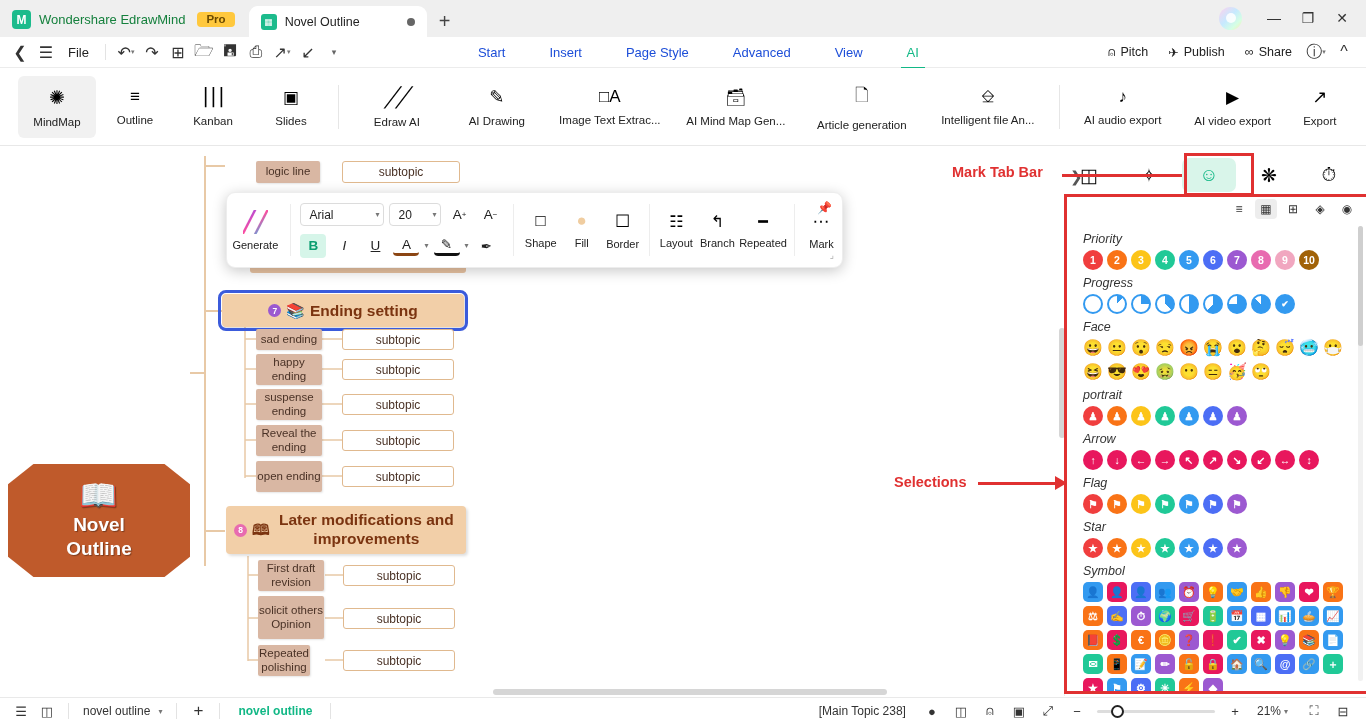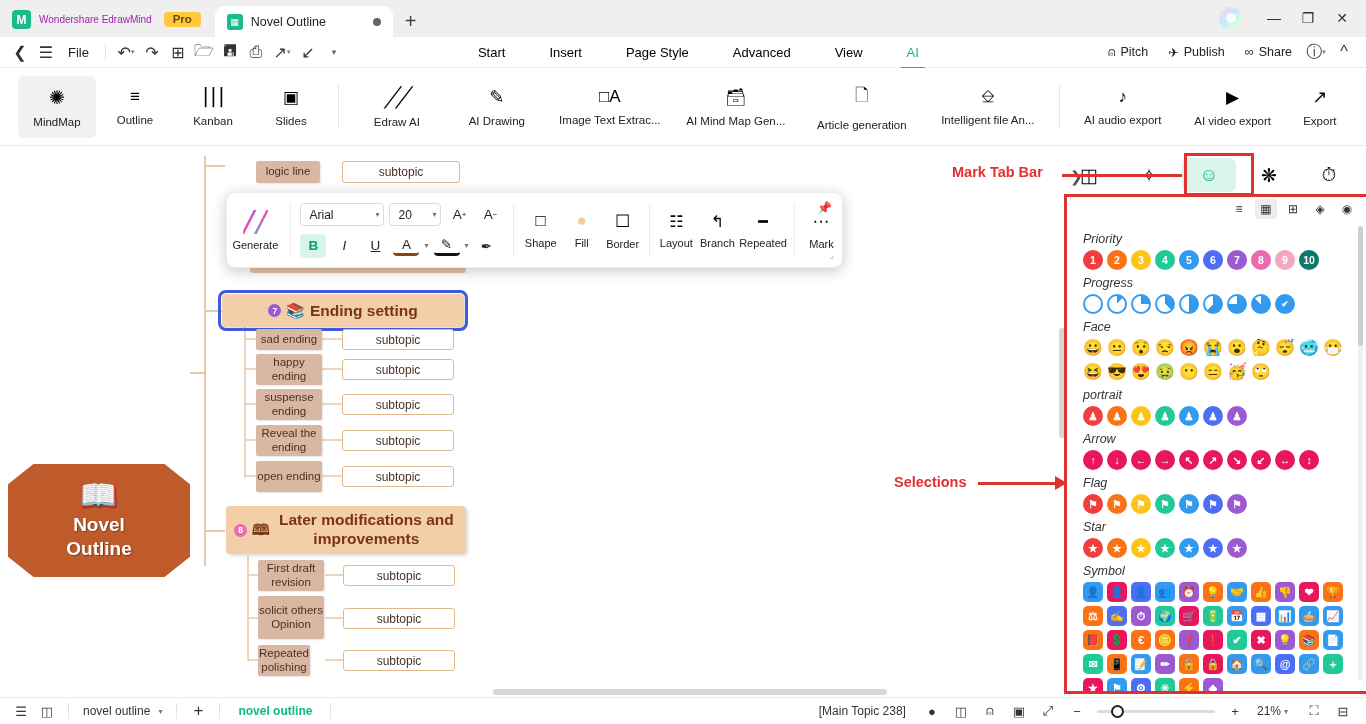--- a/index.html
+++ b/index.html
@@ -16,21 +16,21 @@
   .titlebar {
     position: absolute; top: 0; left: 0; width: 1366px; height: 37px;
     background: #efefef; display: flex; align-items: flex-end;
   }
   .brand { display: flex; align-items: center; gap: 8px; padding: 0 14px 8px 12px; }
   .brand-logo {
     width: 19px; height: 19px; border-radius: 4px; background: #1cbb8c;
     display: flex; align-items: center; justify-content: center;
     color: #fff; font-size: 12px; font-weight: bold;
   }
-  .brand-name { font-size: 10px; color: #a21caf; }
+  .brand-name { font-size: 13px; color: #15803d; }
   .pro-badge {
     background: #ffc83d; color: #6b4a00; font-size: 11.5px; font-weight: bold;
     border-radius: 4px; padding: 1px 9px 2px; margin-left: 4px;
   }
   .doc-tab {
     height: 31px; min-width: 178px; background: #fff;
     border-radius: 9px 9px 0 0; display: flex; align-items: center;
     gap: 8px; padding: 0 12px; position: relative;
   }
   .tab-ico {
@@ -52,21 +52,21 @@
   
   .menubar {
     position: absolute; top: 37px; left: 0; width: 1366px; height: 31px;
     background: #fff; display: flex; align-items: center; border-bottom: 1px solid #ececec;
   }
   .mb-left { display: flex; align-items: center; gap: 2px; padding-left: 8px; }
   .mb-ico { width: 24px; height: 24px; display:flex; align-items:center; justify-content:center; color:#333; }
   .mb-file { font-size: 13px; color: #222; padding: 0 8px; }
   .mb-sep { width: 1px; height: 16px; background: #e3e3e3; margin: 0 6px; }
   .mb-tabs { display: flex; align-items: center; gap: 0; margin-left: 110px; }
-  .mb-tab { font-size: 13px; color: #000000; padding: 4px 22px; position: relative; }
+  .mb-tab { font-size: 13px; color: #1d4ed8; padding: 4px 22px; position: relative; }
   .mb-tab.active { color: #12b886; }
   .mb-tab.active::after {
     content:''; position: absolute; left: 50%; transform: translateX(-50%);
     bottom: -5px; width: 24px; height: 2px; background: #12b886;
   }
   .mb-right { margin-left: auto; display: flex; align-items: center; gap: 4px; padding-right: 10px; }
   .mb-act { display: flex; align-items: center; gap: 5px; font-size: 12.5px; color: #222; padding: 3px 8px; }
 
   
   .ribbon {
@@ -548,21 +548,21 @@
       <div class="sticker-row" id="row-priority">
           <div class="chip" style="background: rgb(240, 62, 62);">1</div>
           <div class="chip" style="background: rgb(249, 115, 22);">2</div>
           <div class="chip" style="background: rgb(252, 196, 25);">3</div>
           <div class="chip" style="background: rgb(32, 201, 151);">4</div>
           <div class="chip" style="background: rgb(51, 154, 240);">5</div>
           <div class="chip" style="background: rgb(76, 110, 245);">6</div>
           <div class="chip" style="background: rgb(156, 89, 209);">7</div>
           <div class="chip" style="background: rgb(232, 107, 176);">8</div>
           <div class="chip" style="background: rgb(241, 167, 192);">9</div>
-          <div class="chip" style="background: #0f766e;">10</div>
+          <div class="chip" style="background: #a16207;">10</div>
         </div>
 
       <div class="sec-title">Progress</div>
       <div class="sticker-row" id="row-progress">
           <div class="chip" style="background: conic-gradient(rgb(51, 154, 240) 0deg, rgb(51, 154, 240) 0deg, rgb(255, 255, 255) 0deg, rgb(255, 255, 255) 360deg); border: 2px solid rgb(51, 154, 240); font-size: 9px;">▶</div>
           <div class="chip" style="background: conic-gradient(rgb(51, 154, 240) 0deg, rgb(51, 154, 240) 43.2deg, rgb(255, 255, 255) 43.2deg, rgb(255, 255, 255) 360deg); border: 2px solid rgb(51, 154, 240); font-size: 9px;"></div>
           <div class="chip" style="background: conic-gradient(rgb(51, 154, 240) 0deg, rgb(51, 154, 240) 90deg, rgb(255, 255, 255) 90deg, rgb(255, 255, 255) 360deg); border: 2px solid rgb(51, 154, 240); font-size: 9px;"></div>
           <div class="chip" style="background: conic-gradient(rgb(51, 154, 240) 0deg, rgb(51, 154, 240) 133.2deg, rgb(255, 255, 255) 133.2deg, rgb(255, 255, 255) 360deg); border: 2px solid rgb(51, 154, 240); font-size: 9px;"></div>
           <div class="chip" style="background: conic-gradient(rgb(51, 154, 240) 0deg, rgb(51, 154, 240) 180deg, rgb(255, 255, 255) 180deg, rgb(255, 255, 255) 360deg); border: 2px solid rgb(51, 154, 240); font-size: 9px;"></div>
           <div class="chip" style="background: conic-gradient(rgb(51, 154, 240) 0deg, rgb(51, 154, 240) 223.2deg, rgb(255, 255, 255) 223.2deg, rgb(255, 255, 255) 360deg); border: 2px solid rgb(51, 154, 240); font-size: 9px;"></div>

